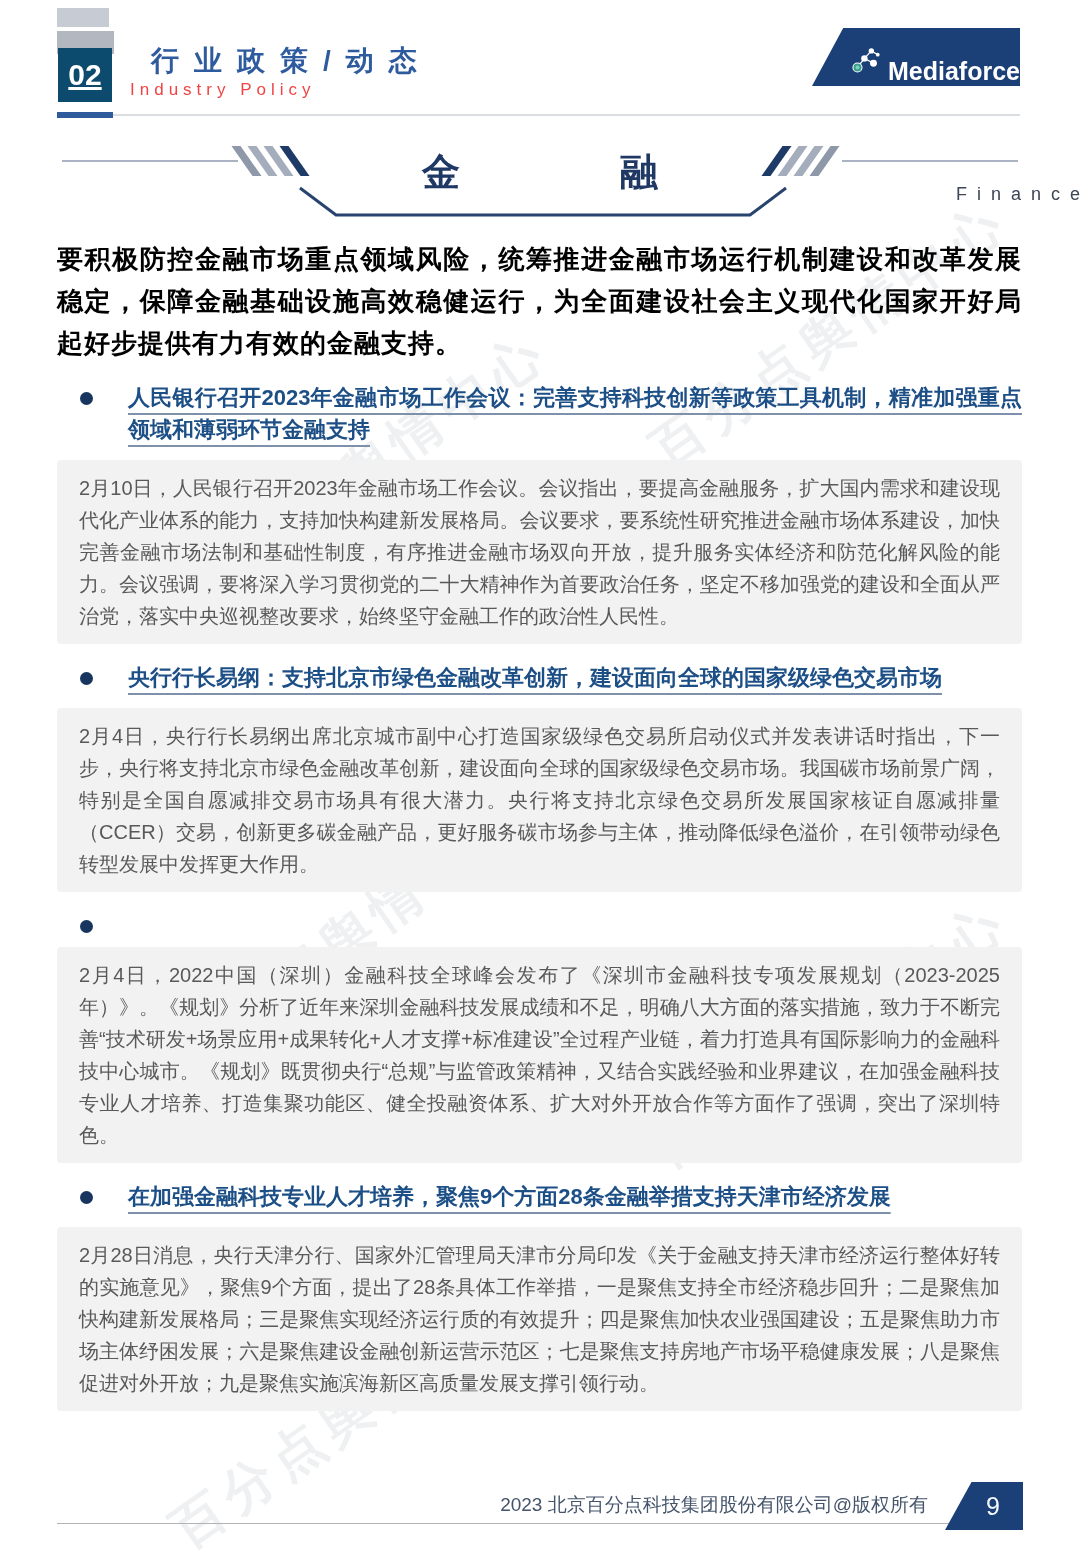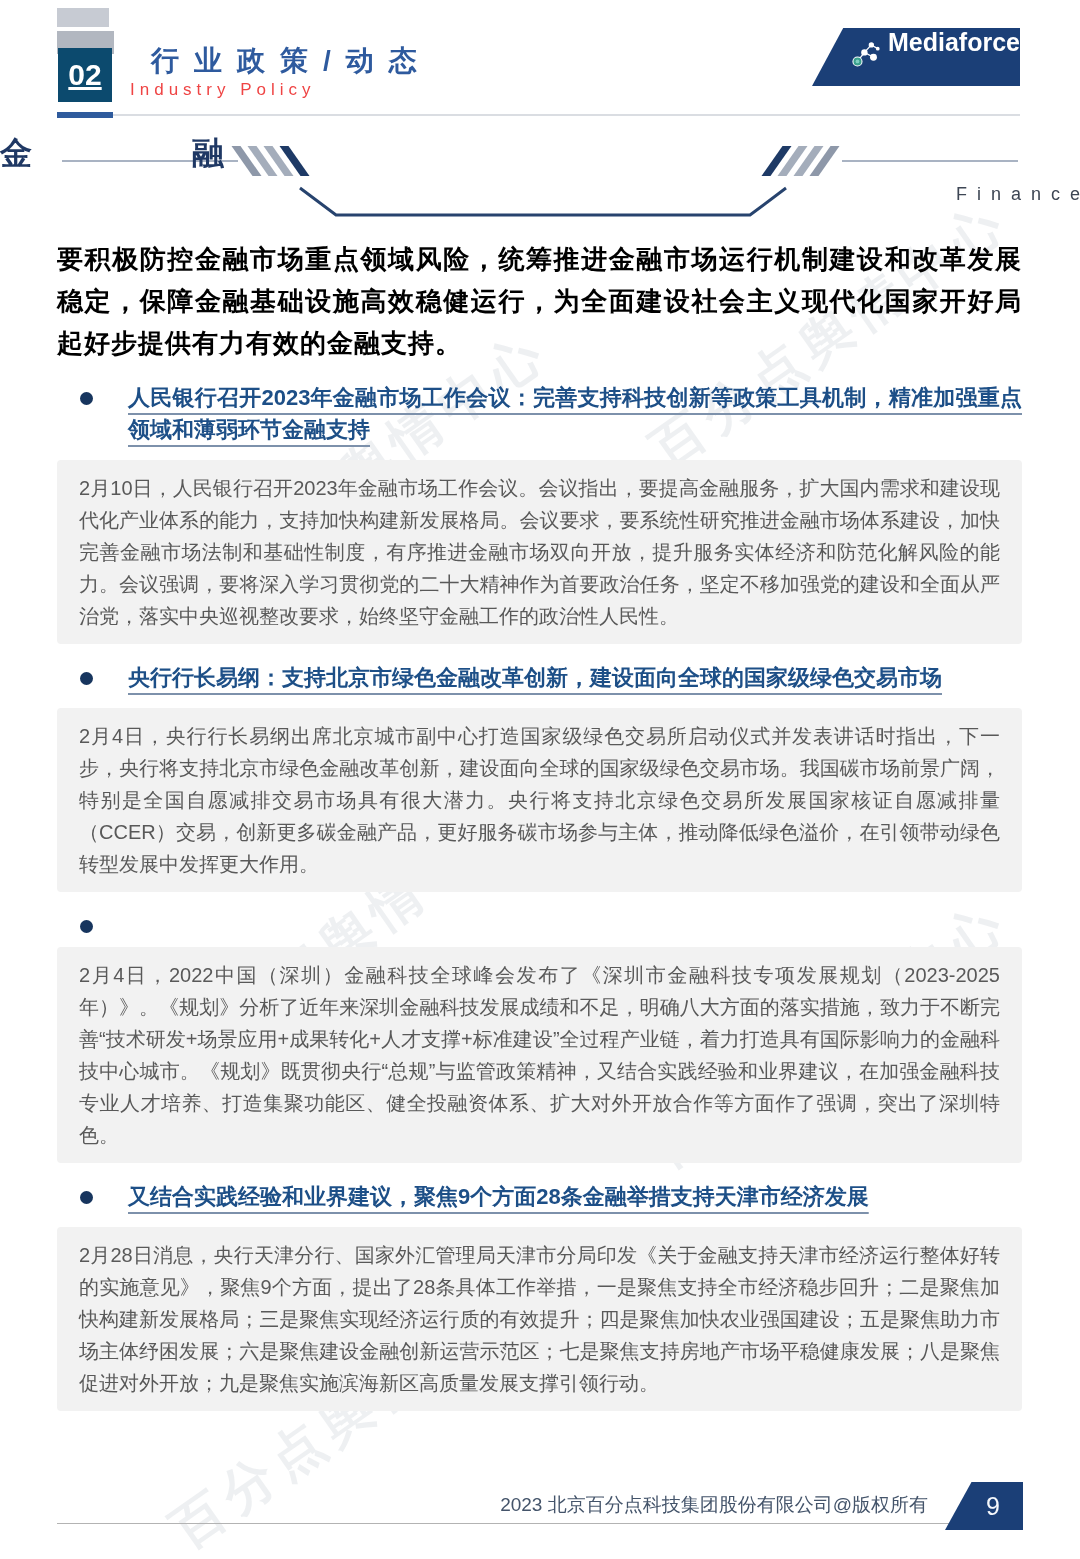--- a/index.html
+++ b/index.html
@@ -39,41 +39,41 @@
     position:absolute; left:130px; top:80px;
     font-size:17px; color:#ef4444; letter-spacing:5px; white-space:nowrap;
   }
   .hdr-rule      { position:absolute; left:57px; right:60px; top:114px; height:2px; background:#dadde2; }
   .hdr-rule-blue { position:absolute; left:57px; top:112px; width:56px; height:6px; background:#2f5b9d; }
 
   .logo {
     position:absolute; left:812px; top:28px; width:208px; height:58px;
     background:#1b3f77;
     clip-path:polygon(15% 0, 100% 0, 100% 100%, 0 100%);
-    display:flex; align-items:flex-start;
+    display:flex; align-items:flex-end;
     padding-left:38px;
   }
   .logo-text { color:#ffffff; font-size:25px; font-weight:bold; margin-left:6px; }
 
   
   .sec-line-left  { position:absolute; left:62px;  top:160px; width:176px; height:2px; background:#a9b3c3; }
   .sec-line-right { position:absolute; left:842px; top:160px; width:176px; height:2px; background:#a9b3c3; }
   .slashes { position:absolute; top:146px; display:flex; gap:7px; }
   .slashes.left  { left:242px; }
   .slashes.right { left:772px; }
   .sl { width:9px; height:30px; }
   .sl.bs { transform:skewX(35deg); }   
   .sl.fs { transform:skewX(-35deg); }  
   .sl.g1 { background:#8e98a9; }
   .sl.g2 { background:#a4adbb; }
   .sl.nv { background:#1e3a66; }
 
   .sec-title-cn {
-    position:absolute; left:0; top:132px; width:100%;
-    font-size:32px; font-weight:bold; color:#1f3864;
+    position:absolute; left:0; top:147px; width:100%;
+    text-align:center; font-size:38px; font-weight:bold; color:#1f3864;
   }
   .sec-title-cn span { letter-spacing:160px; margin-right:-160px; }
   .sec-title-en {
     position:absolute; left:0; top:184px; width:100%;
     text-align:right; font-size:18px; color:#3d4654;
   }
   .sec-title-en span { letter-spacing:10px; margin-right:-10px; }
   .sec-bracket { position:absolute; left:292px; top:186px; }
 
   
@@ -204,21 +204,21 @@
   <div>
     <div class="news-head">
       <div class="dot"></div>
     </div>
     <div class="news-body">2月4日，2022中国（深圳）金融科技全球峰会发布了《深圳市金融科技专项发展规划（2023-2025年）》。《规划》分析了近年来深圳金融科技发展成绩和不足，明确八大方面的落实措施，致力于不断完善“技术研发+场景应用+成果转化+人才支撑+标准建设”全过程产业链，着力打造具有国际影响力的金融科技中心城市。《规划》既贯彻央行“总规”与监管政策精神，又结合实践经验和业界建议，在加强金融科技专业人才培养、打造集聚功能区、健全投融资体系、扩大对外开放合作等方面作了强调，突出了深圳特色。</div>
   </div>
 
   <div>
     <div class="news-head">
       <div class="dot"></div>
-      <div class="news-title">又结合实践经验和业界建议，聚焦9个方面28条金融举措支持天津市经济发展</div>
+      <div class="news-title">在加强金融科技专业人才培养，聚焦9个方面28条金融举措支持天津市经济发展</div>
     </div>
     <div class="news-body">2月28日消息，央行天津分行、国家外汇管理局天津市分局印发《关于金融支持天津市经济运行整体好转的实施意见》，聚焦9个方面，提出了28条具体工作举措，一是聚焦支持全市经济稳步回升；二是聚焦加快构建新发展格局；三是聚焦实现经济运行质的有效提升；四是聚焦加快农业强国建设；五是聚焦助力市场主体纾困发展；六是聚焦建设金融创新运营示范区；七是聚焦支持房地产市场平稳健康发展；八是聚焦促进对外开放；九是聚焦实施滨海新区高质量发展支撑引领行动。</div>
   </div>
 
 </div>
 
 <div>
   <div class="footer-text">2023 北京百分点科技集团股份有限公司@版权所有</div>
   <div class="footer-line"></div>
   <div class="page-badge">

